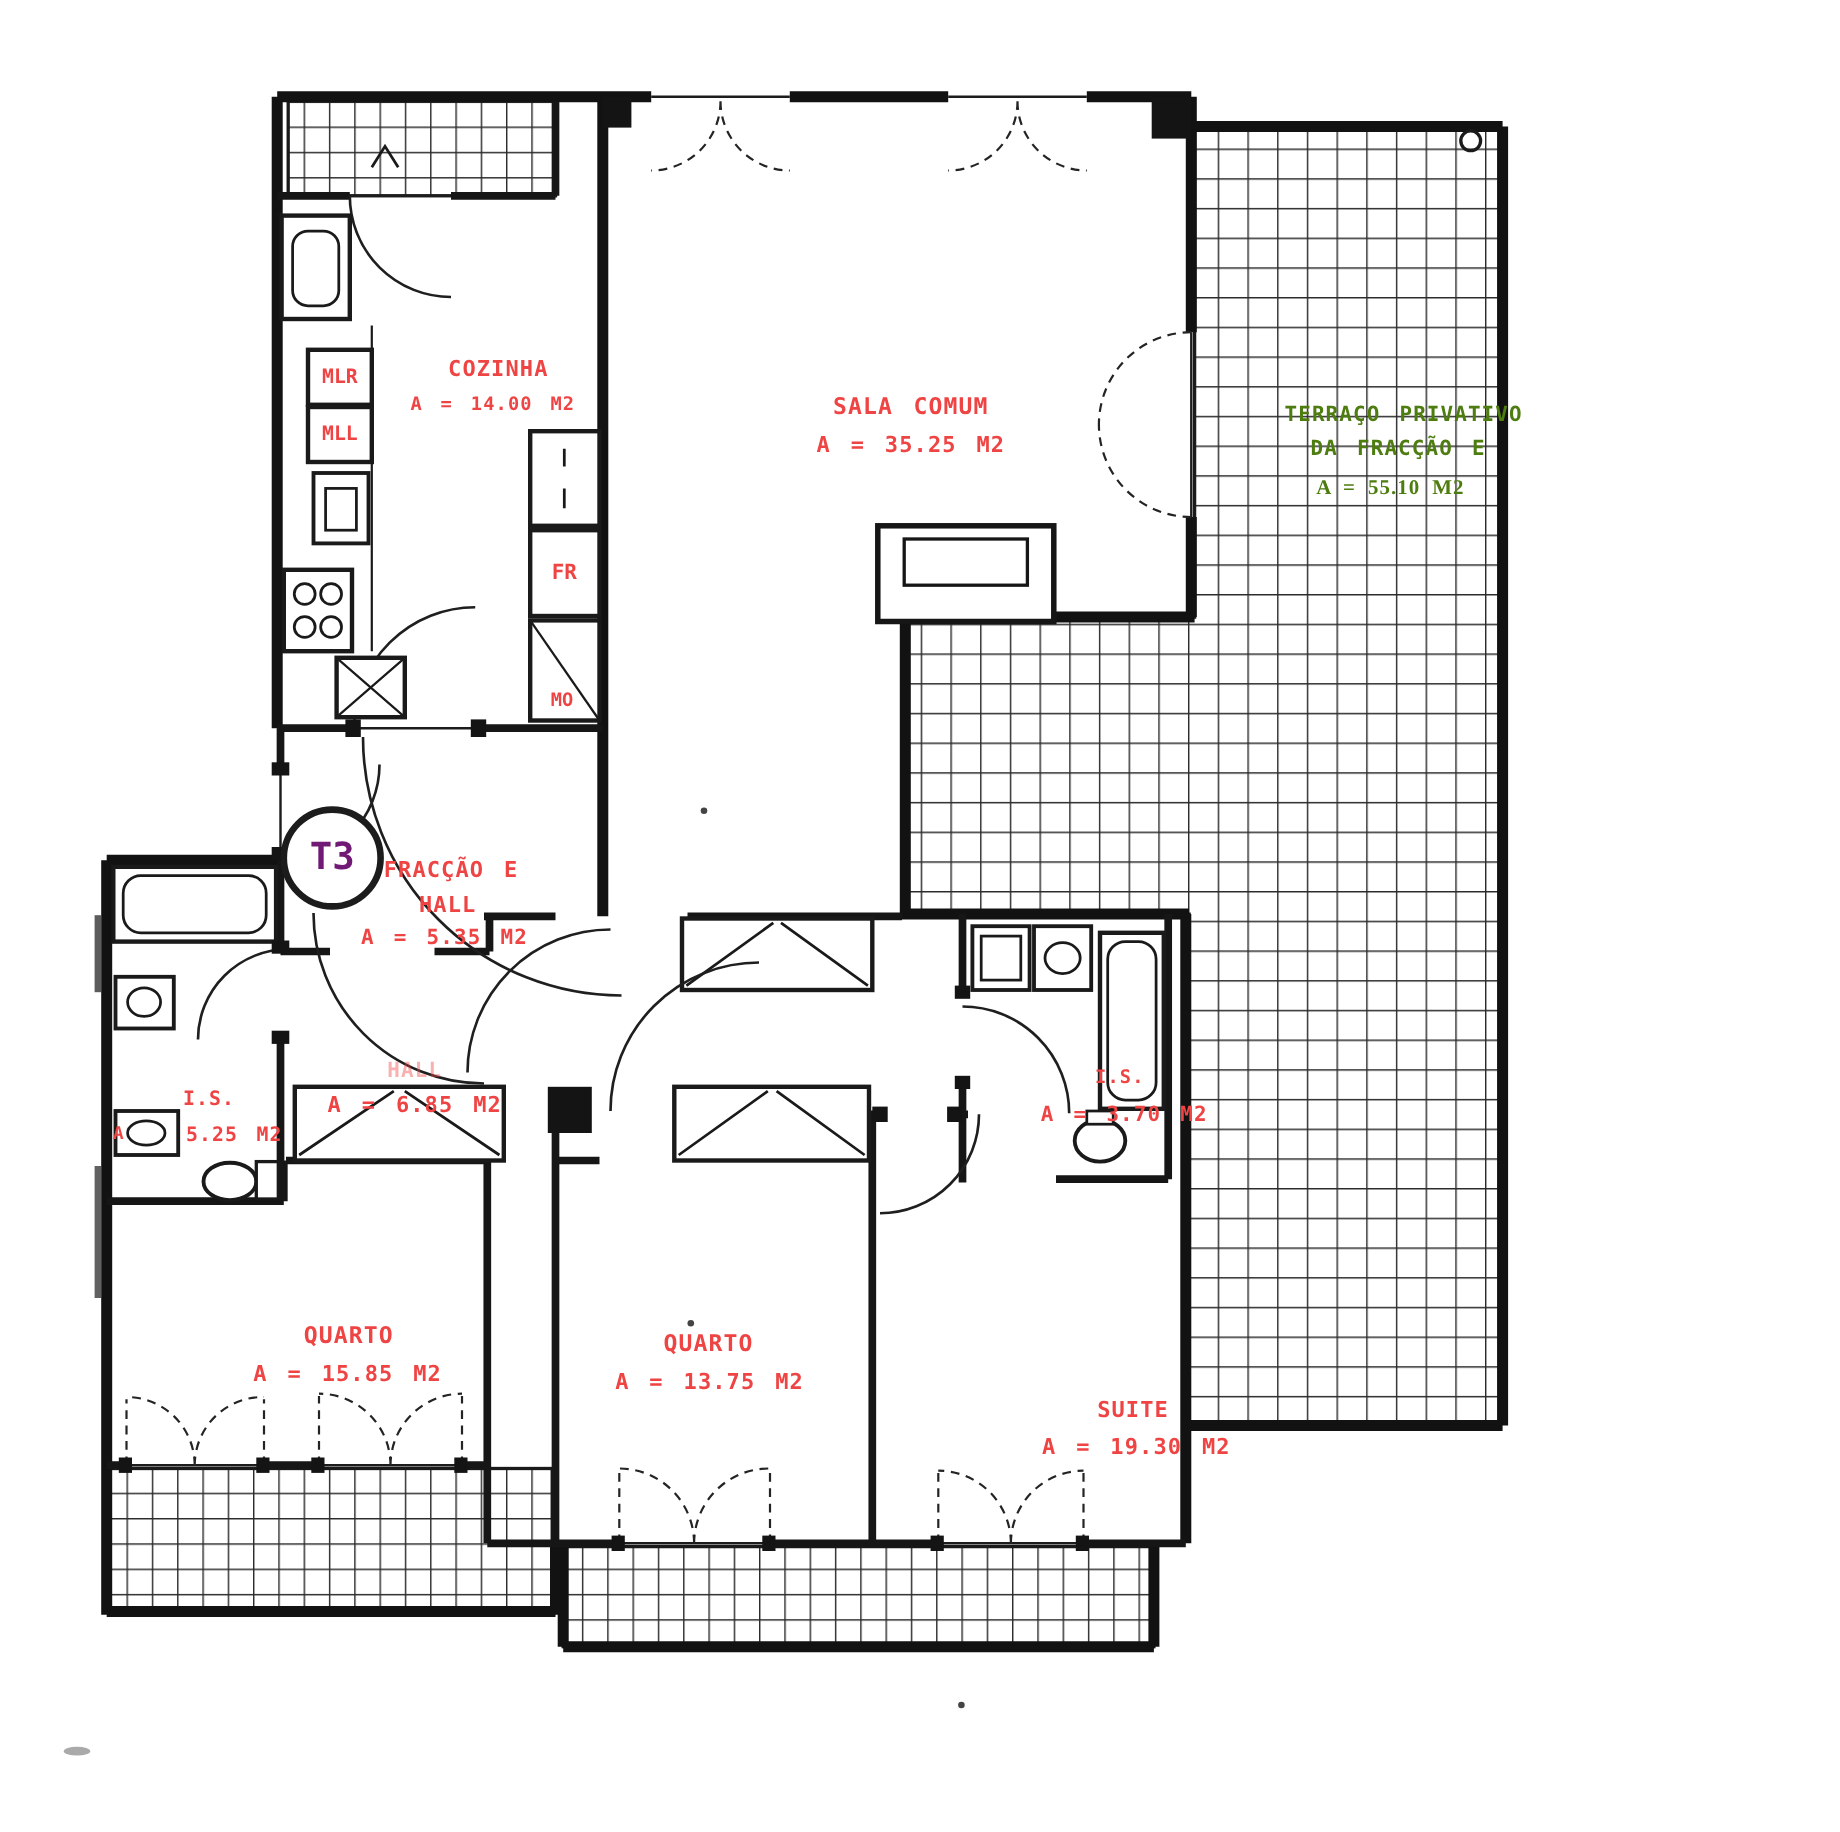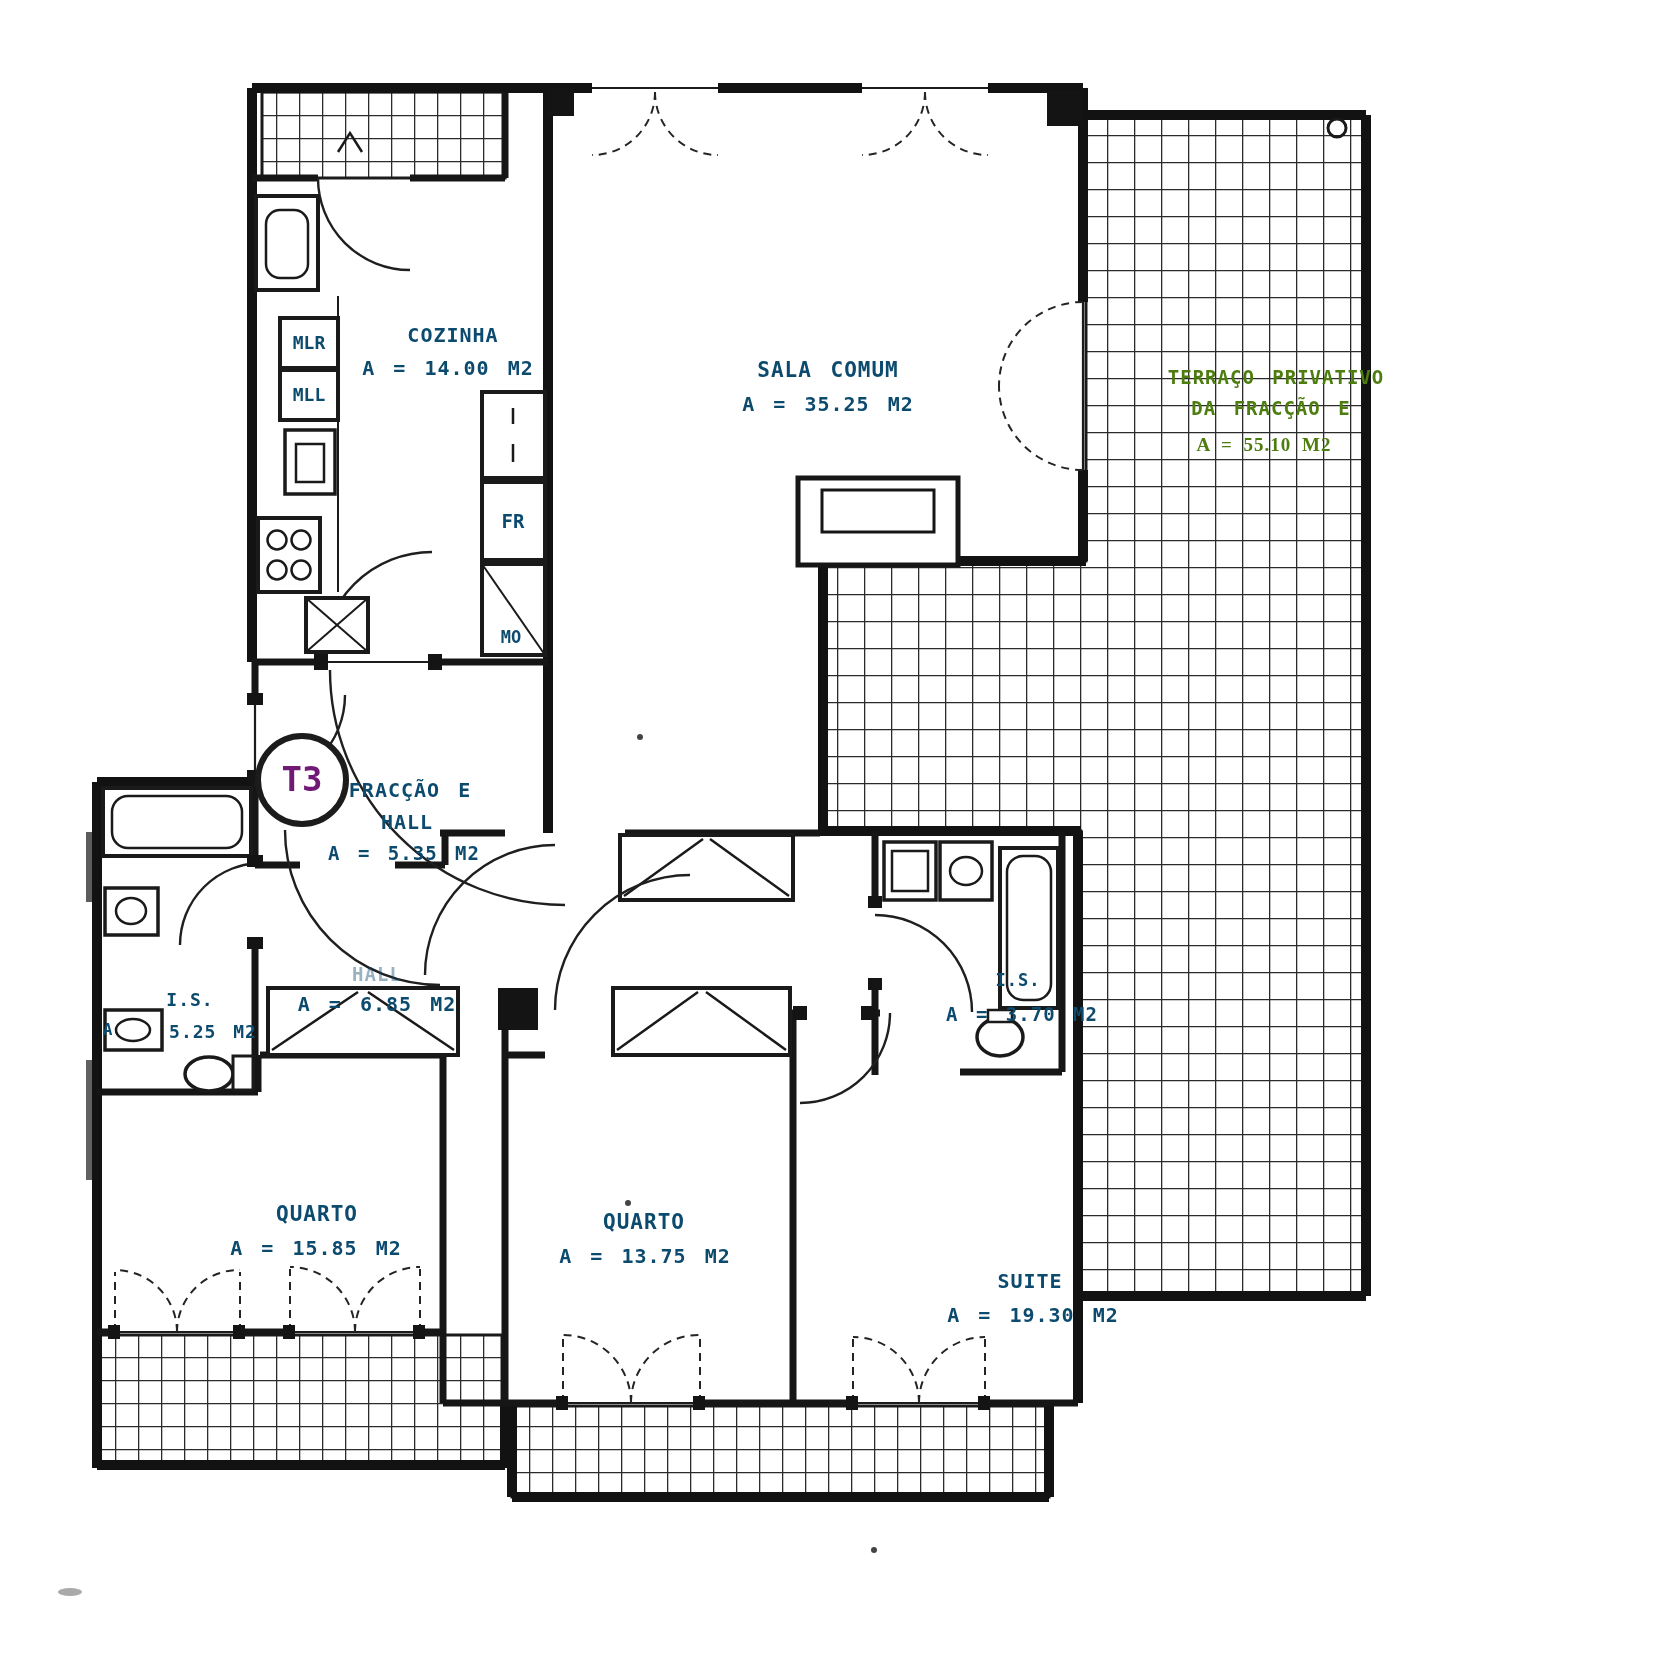--- a/index.html
+++ b/index.html
@@ -9,21 +9,21 @@
     background:#ffffff;
     overflow:hidden;
     font-family:"DejaVu Sans Mono","Liberation Mono",monospace;
   }
   .plan svg{position:absolute;left:0;top:0;}
   .lbl{
     position:absolute;
     transform:translate(-50%,-50%);
     white-space:pre;
     font-weight:bold;
-    color:#0c4a6e;
+    color:#ef4444;
     letter-spacing:1px;
     word-spacing:5px;
     line-height:1;
     text-transform:uppercase;
   }
   .lbl.dark{color:#4d7c0f;margin-left:34px;}
   .lbl.faded{opacity:.42;}
   .badge{color:#701a75;letter-spacing:0;}
 </style>
 </head>
@@ -202,21 +202,21 @@
     <ellipse cx="70" cy="1592" rx="12" ry="4" fill="#555555" opacity="0.5"></ellipse>
     <circle cx="640" cy="737" r="3" fill="#444444"></circle>
     <circle cx="628" cy="1203" r="3" fill="#444444"></circle>
     <circle cx="874" cy="1550" r="3" fill="#444444"></circle>
   </g>
 </svg>
 
 <div class="lbl badge" style="left:302px;top:779px;font-size:34px;">T3</div>
 
 <div class="lbl" style="left:453px;top:335px;font-size:20px;">COZINHA</div>
-<div class="lbl" style="left:448px;top:368px;font-size:20px;">A = 14.00 M2</div>
+<div class="lbl" style="left:448px;top:368px;font-size:17px;">A = 14.00 M2</div>
 
 <div class="lbl" style="left:828px;top:370px;font-size:21px;">SALA COMUM</div>
 <div class="lbl" style="left:828px;top:404px;font-size:20px;">A = 35.25 M2</div>
 
 <div class="lbl dark" style="left:1242px;top:377px;font-size:19px;">TERRAÇO PRIVATIVO</div>
 <div class="lbl dark" style="left:1237px;top:408px;font-size:19px;">DA FRACÇÃO E</div>
 <div class="lbl dark" style="left:1230px;top:444px;font-size:19px;font-family:Liberation Serif, serif;">A = 55.10 M2</div>
 
 <div class="lbl" style="left:410px;top:790px;font-size:20px;">FRACÇÃO E</div>
 <div class="lbl" style="left:407px;top:822px;font-size:20px;">HALL</div>

